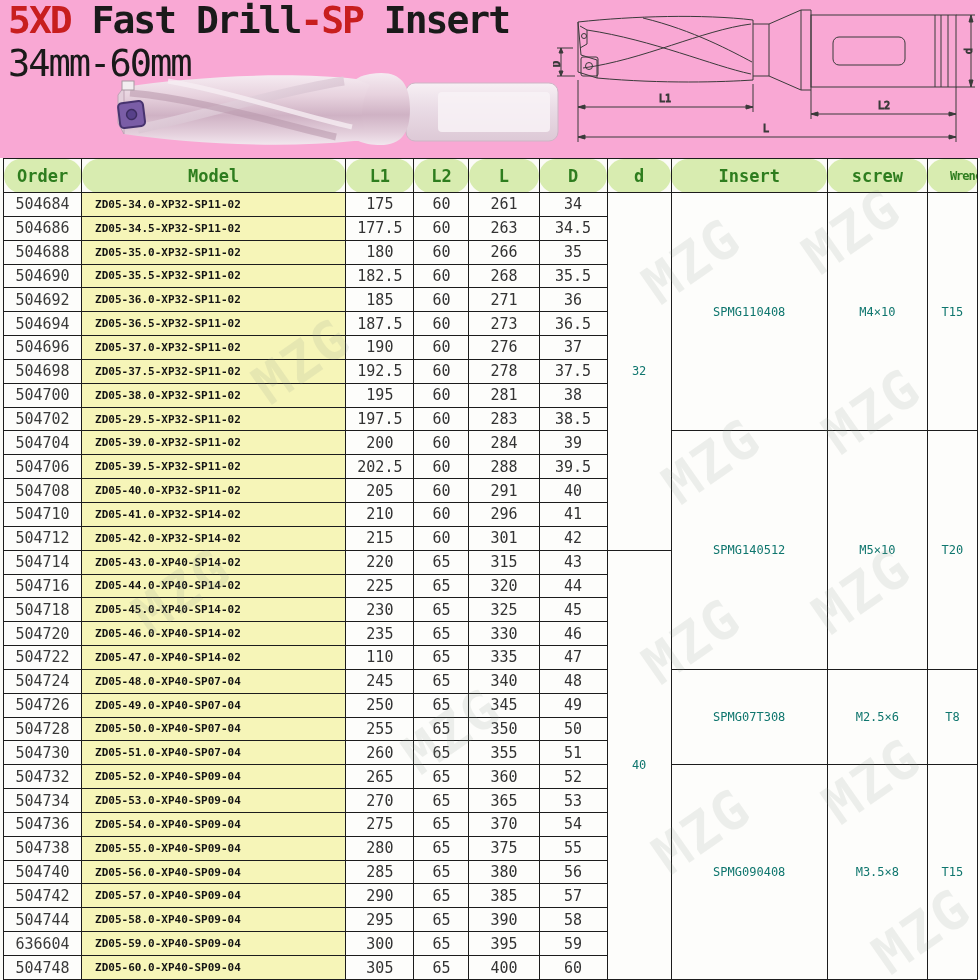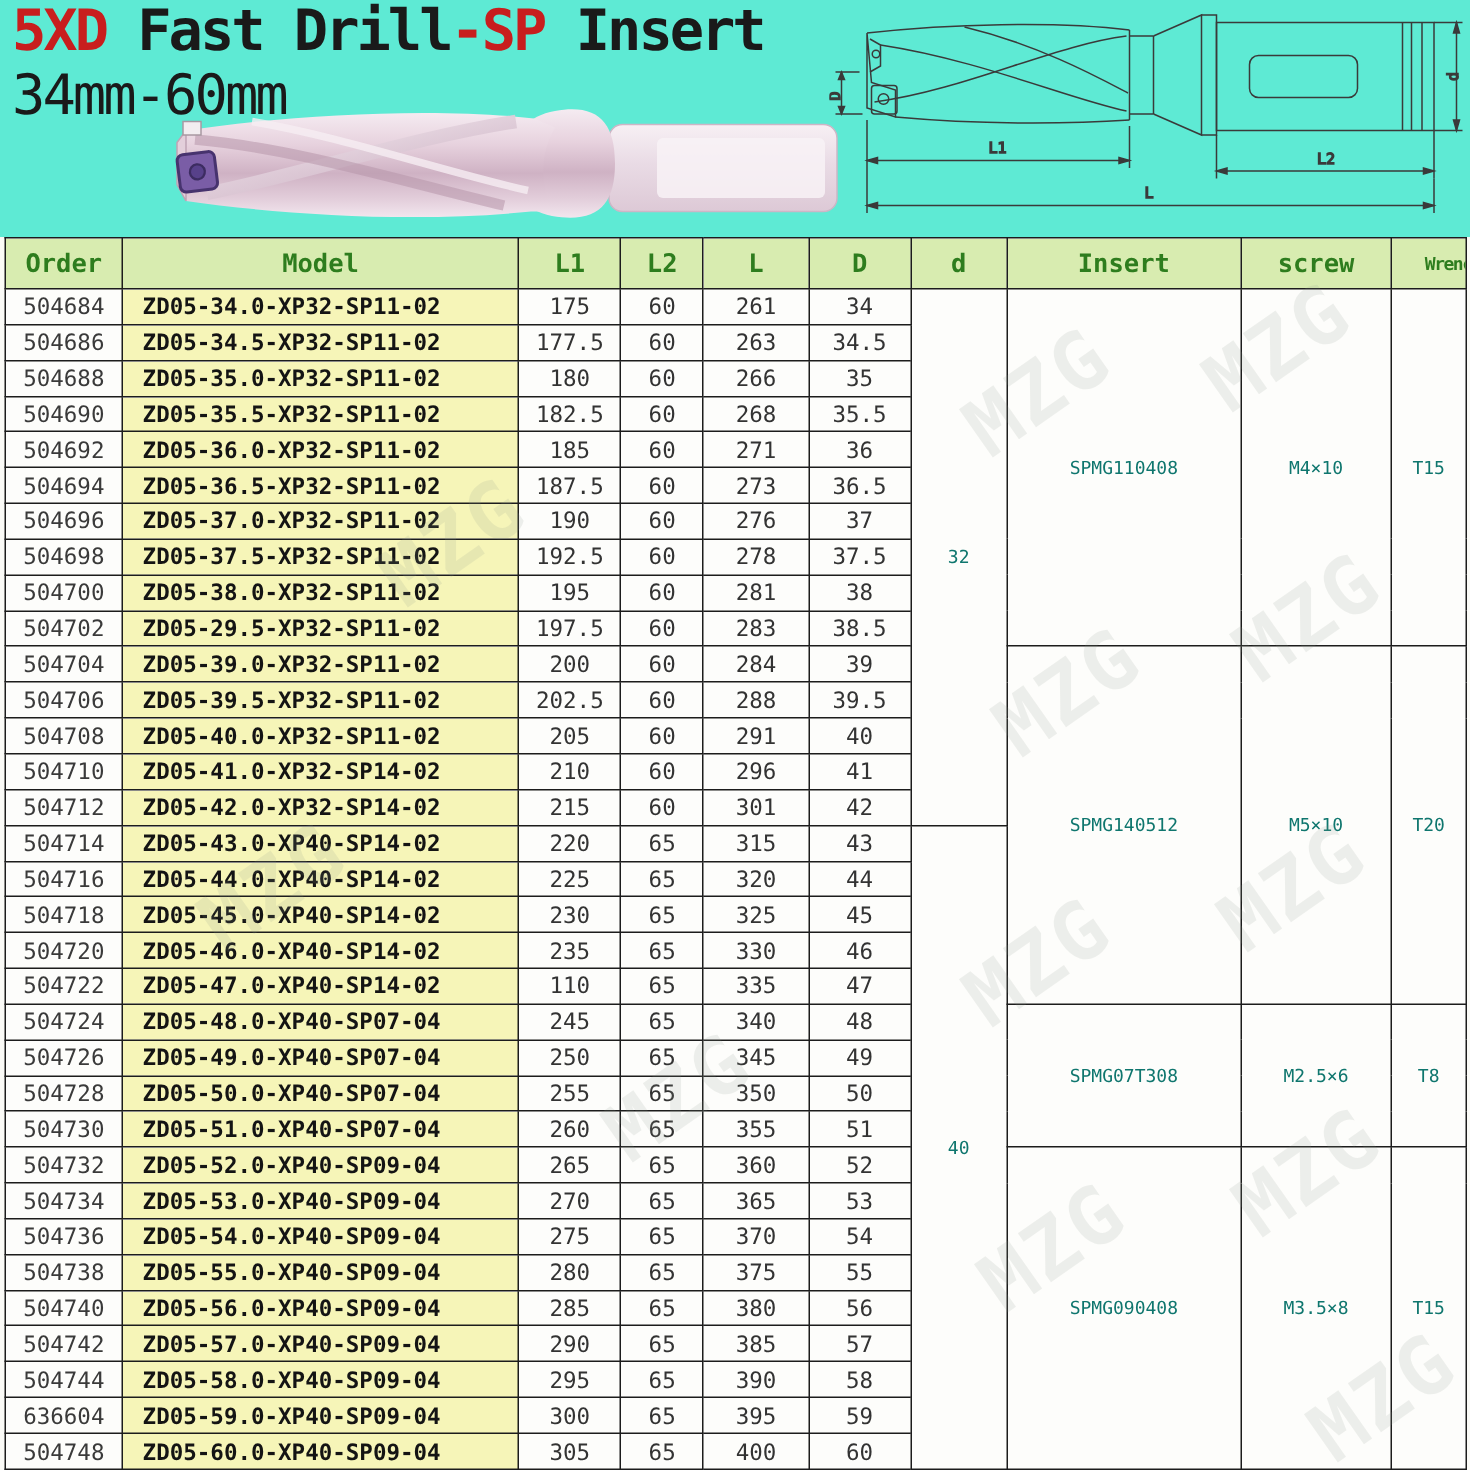--- a/index.html
+++ b/index.html
@@ -1,48 +1,48 @@
 <!DOCTYPE html>
 <html><head>
 <meta charset="utf-8">
 <style>
   html,body{margin:0;padding:0;}
   body{
     width:980px;height:980px;position:relative;overflow:hidden;
     background:#fbfbf7;
     font-family:"DejaVu Sans Mono","Liberation Mono",monospace;
   }
-  .top-banner{position:absolute;left:0;top:0;width:980px;height:158px;background:#5eead4;}
+  .top-banner{position:absolute;left:0;top:0;width:980px;height:158px;background:#f9a8d4;}
   .title-line1{
     position:absolute;left:8px;top:-2px;font-size:38px;font-weight:bold;
     letter-spacing:-2px;color:#1a1a1a;white-space:nowrap;
   }
   .title-line2{
     position:absolute;left:8px;top:42px;font-size:37px;font-weight:normal;
     letter-spacing:-2px;color:#1a1a1a;
   }
   .red{color:#c81e1e;}
   .photo-wrap{position:absolute;left:108px;top:57px;width:457px;height:100px;}
   .diagram-wrap{position:absolute;left:553px;top:0px;width:427px;height:158px;}
   .diagram-wrap svg text{font-family:"DejaVu Sans Mono",monospace;font-size:10px;fill:#333;}
 
   .table-wrap{position:absolute;left:3px;top:158px;width:975px;height:822px;}
   table{width:975px;height:822px;border-collapse:collapse;table-layout:fixed;}
   th,td{
     border:1.5px solid #1c1c1c;padding:0;text-align:center;vertical-align:middle;
     overflow:hidden;white-space:nowrap;
   }
   thead th{
-    height:33px;background:#d8ecb0;color:#2e7d1e;font-size:17px;font-weight:bold;
+    height:33px;background:#d8ecb0;color:#2e7d1e;font-size:17px;font-weight:bold;border-radius:17px;
   }
   thead th.narrow{font-size:12px;letter-spacing:-1px;padding-left:22px;}
   td{font-size:15px;color:#333;background:#fdfdfb;}
   td.model{
     text-align:left;padding-left:13px;background:#f6f5b8;font-weight:bold;
-    color:#141414;font-size:15px;letter-spacing:0px;
+    color:#141414;font-size:11px;letter-spacing:0px;
   }
   td.order{color:#3a3a3a;}
   td.merged{font-size:12px;color:#0f766e;}
   .wm-layer{position:absolute;left:0;top:0;width:980px;height:980px;pointer-events:none;z-index:5;}
   .wm{
     position:absolute;font-size:54px;font-weight:bold;color:#8e998e;opacity:0.14;
     transform:rotate(-35deg);letter-spacing:2px;
   }
 </style>
 </head>

